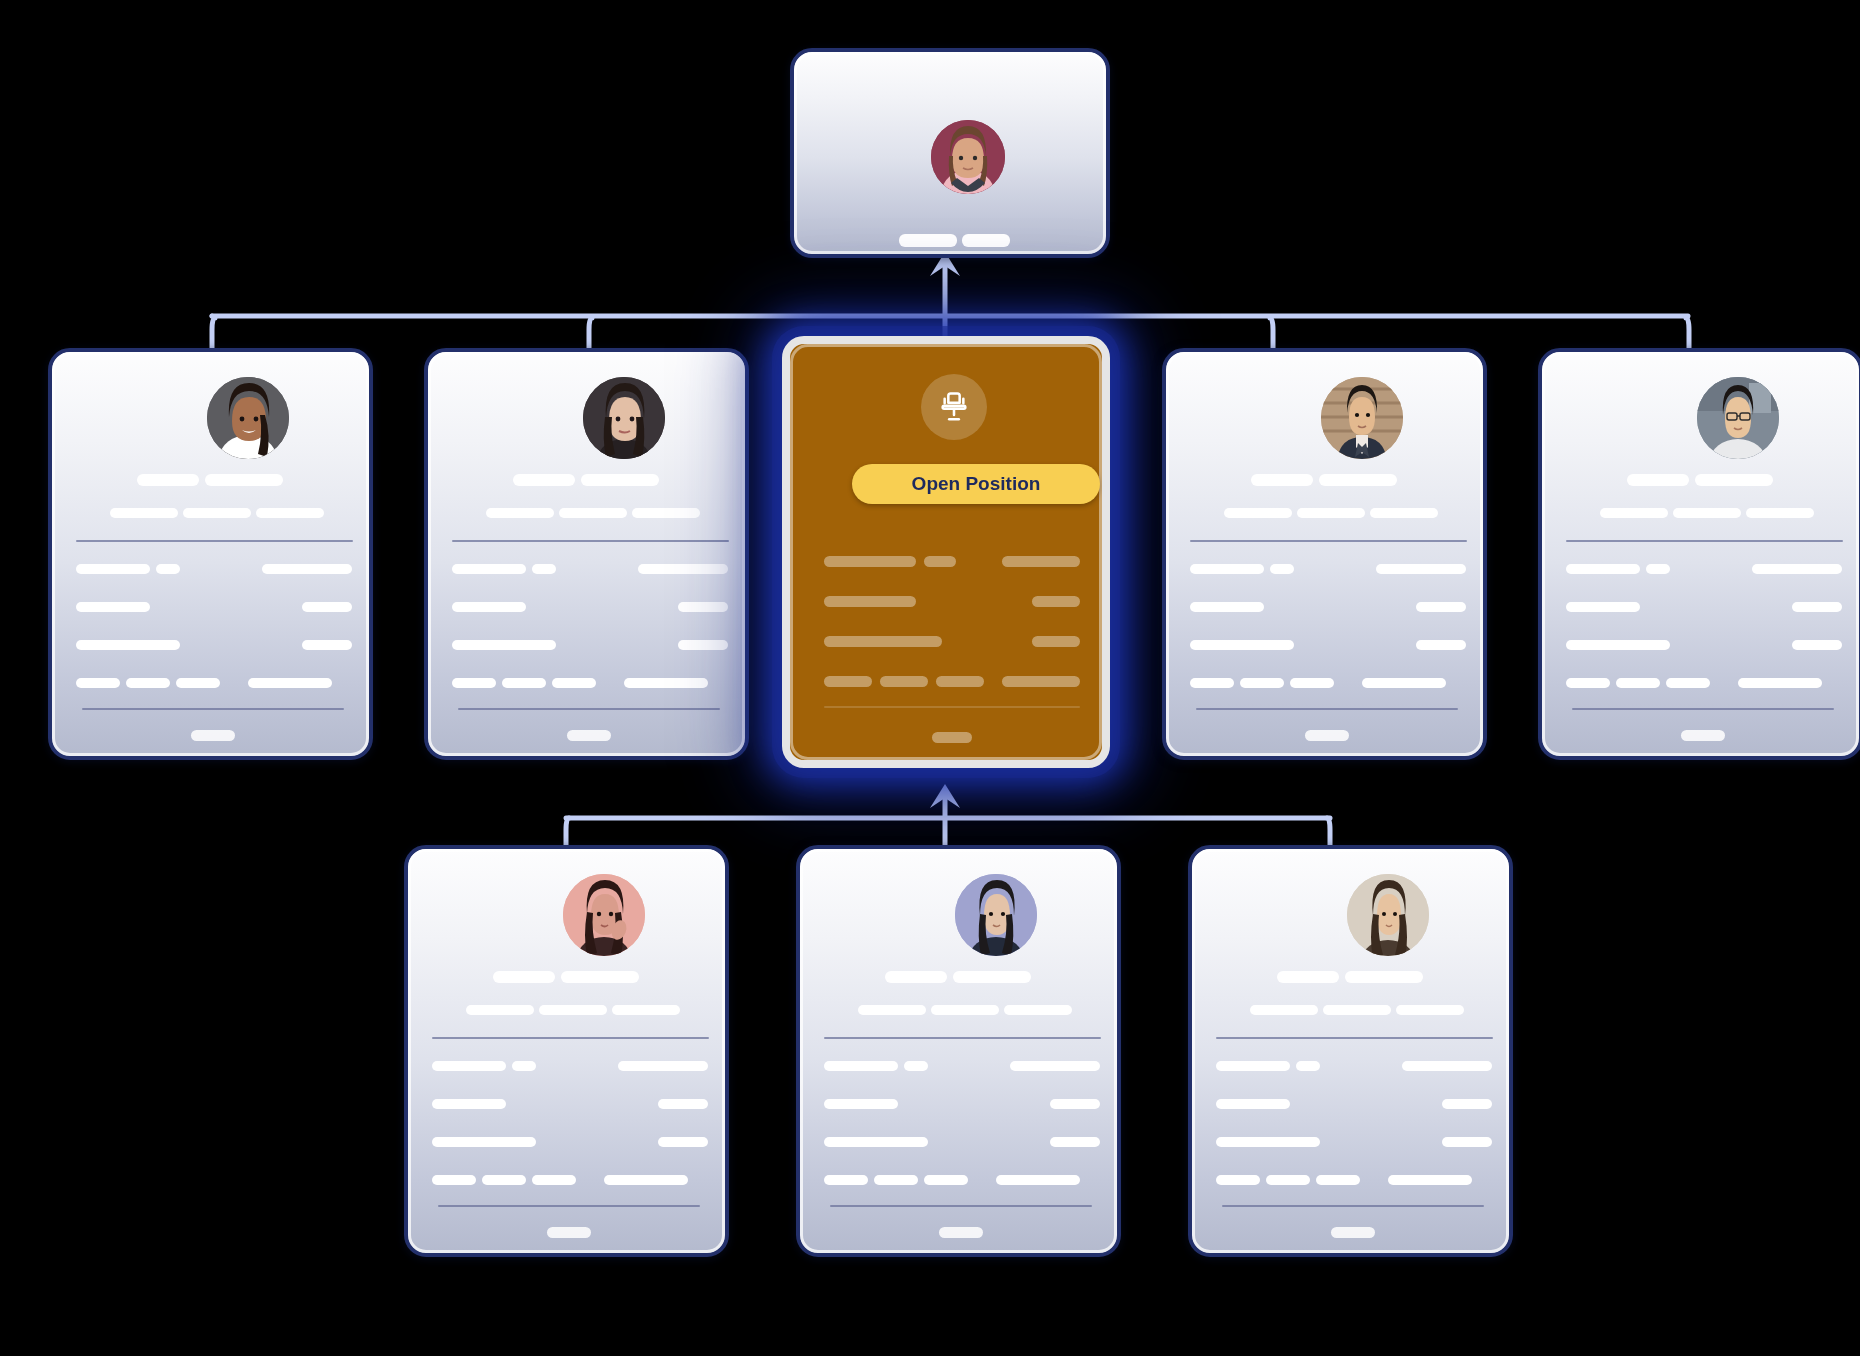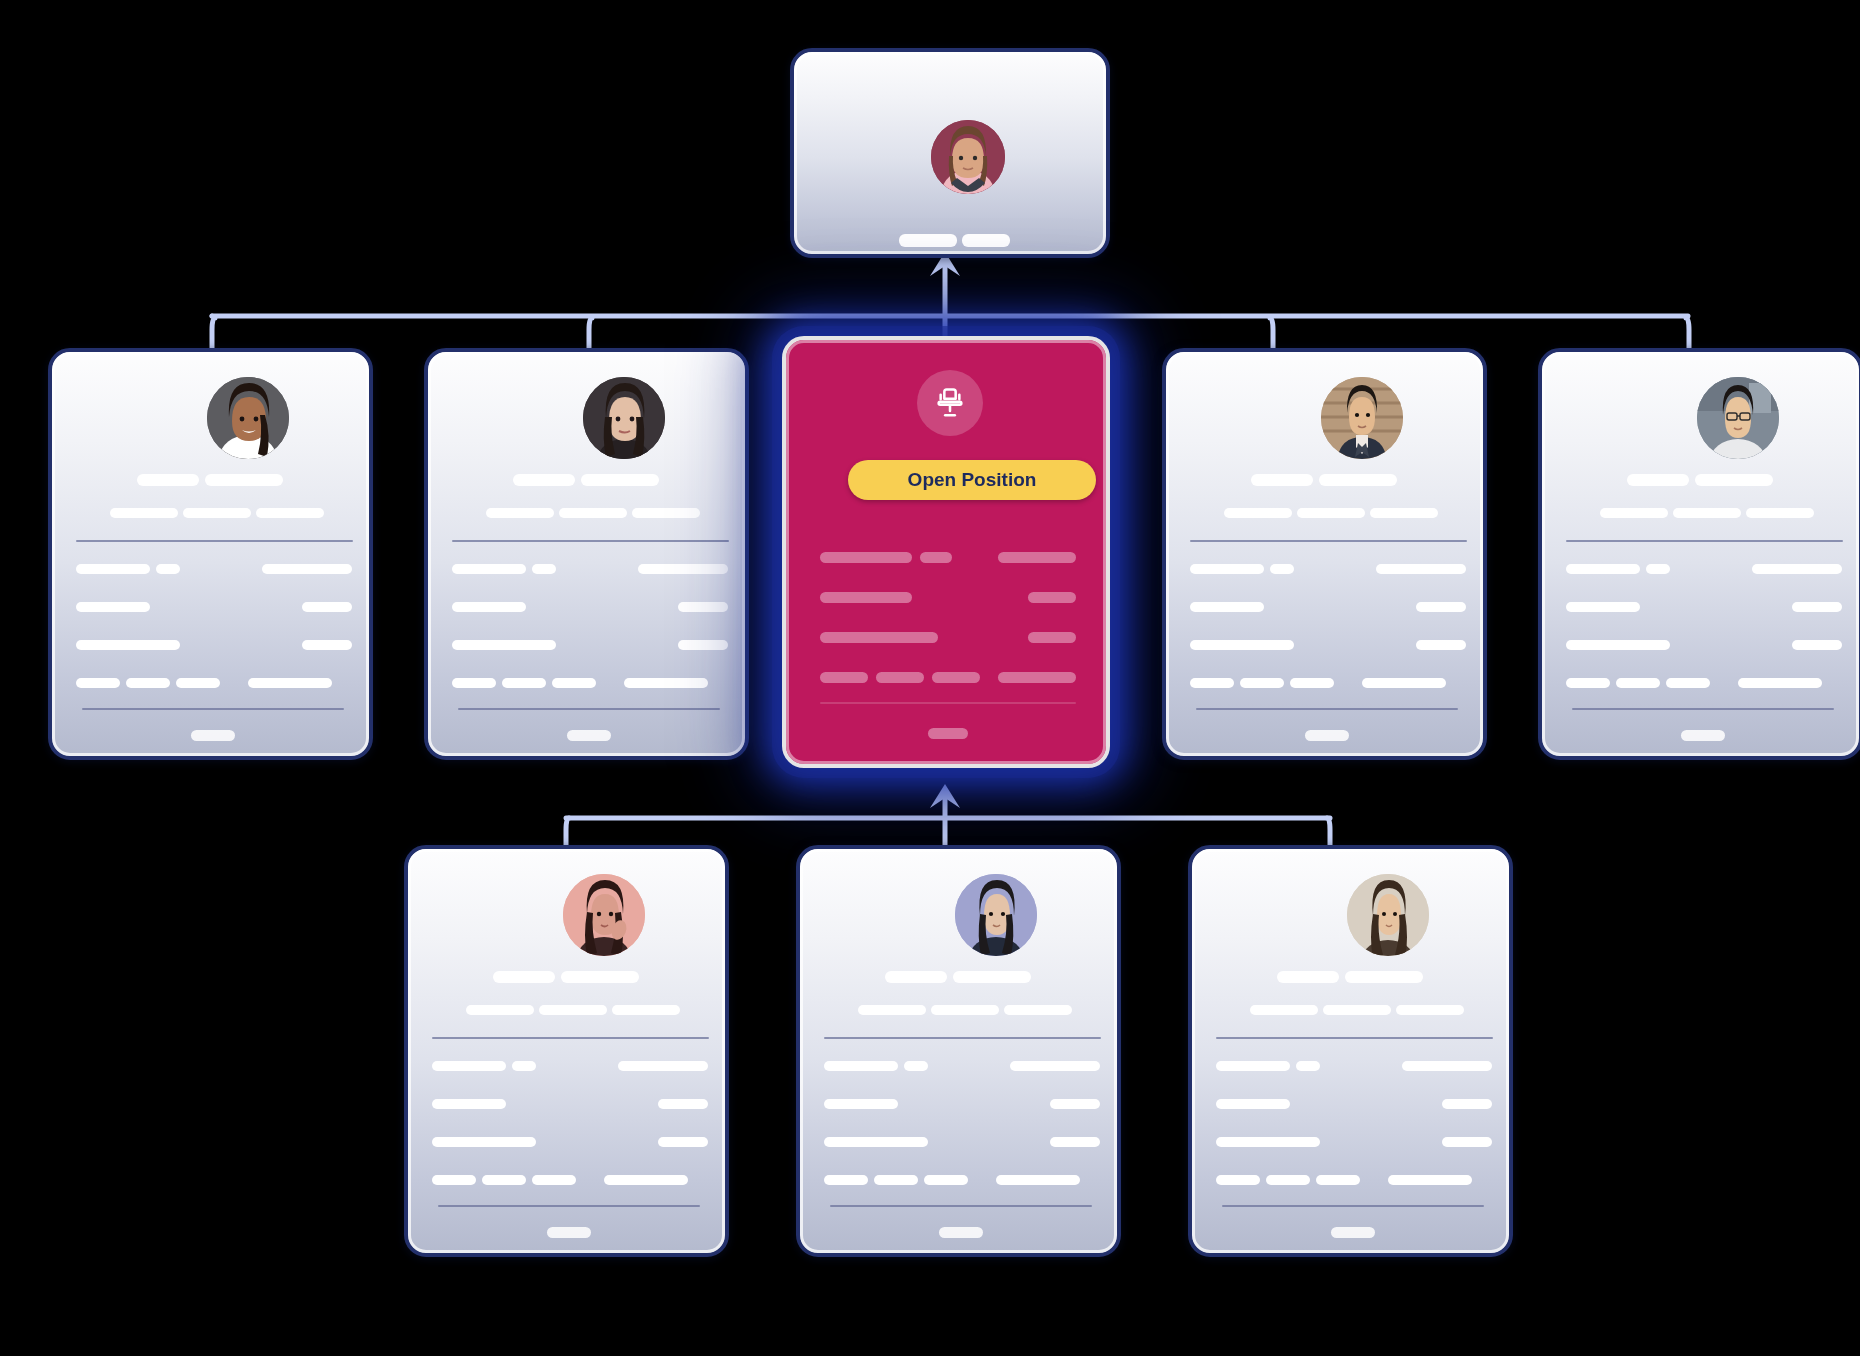--- a/index.html
+++ b/index.html
@@ -82,22 +82,22 @@
   .footpill {
     position: absolute;
     height: 11px;
     border-radius: 6px;
     background: #ffffff;
     opacity: .85;
   }
 
   
   .card.highlight {
-    background: #be185d;
-    border: 4px solid #e5e5e5;
+    background: #a16207;
+    border: 8px solid #e5e5e5;
     box-shadow:
       0 0 0 10px rgba(24,40,140,0.55),
       0 0 34px 16px rgba(30,55,190,0.85),
       0 0 70px 34px rgba(18,32,120,0.55);
     padding-left: 12px;
   }
   .card.highlight .card-inner {
     border: 3px solid rgba(255,255,255,0.45);
   }
   .card.highlight .bar { background: rgba(255,255,255,0.38); }

